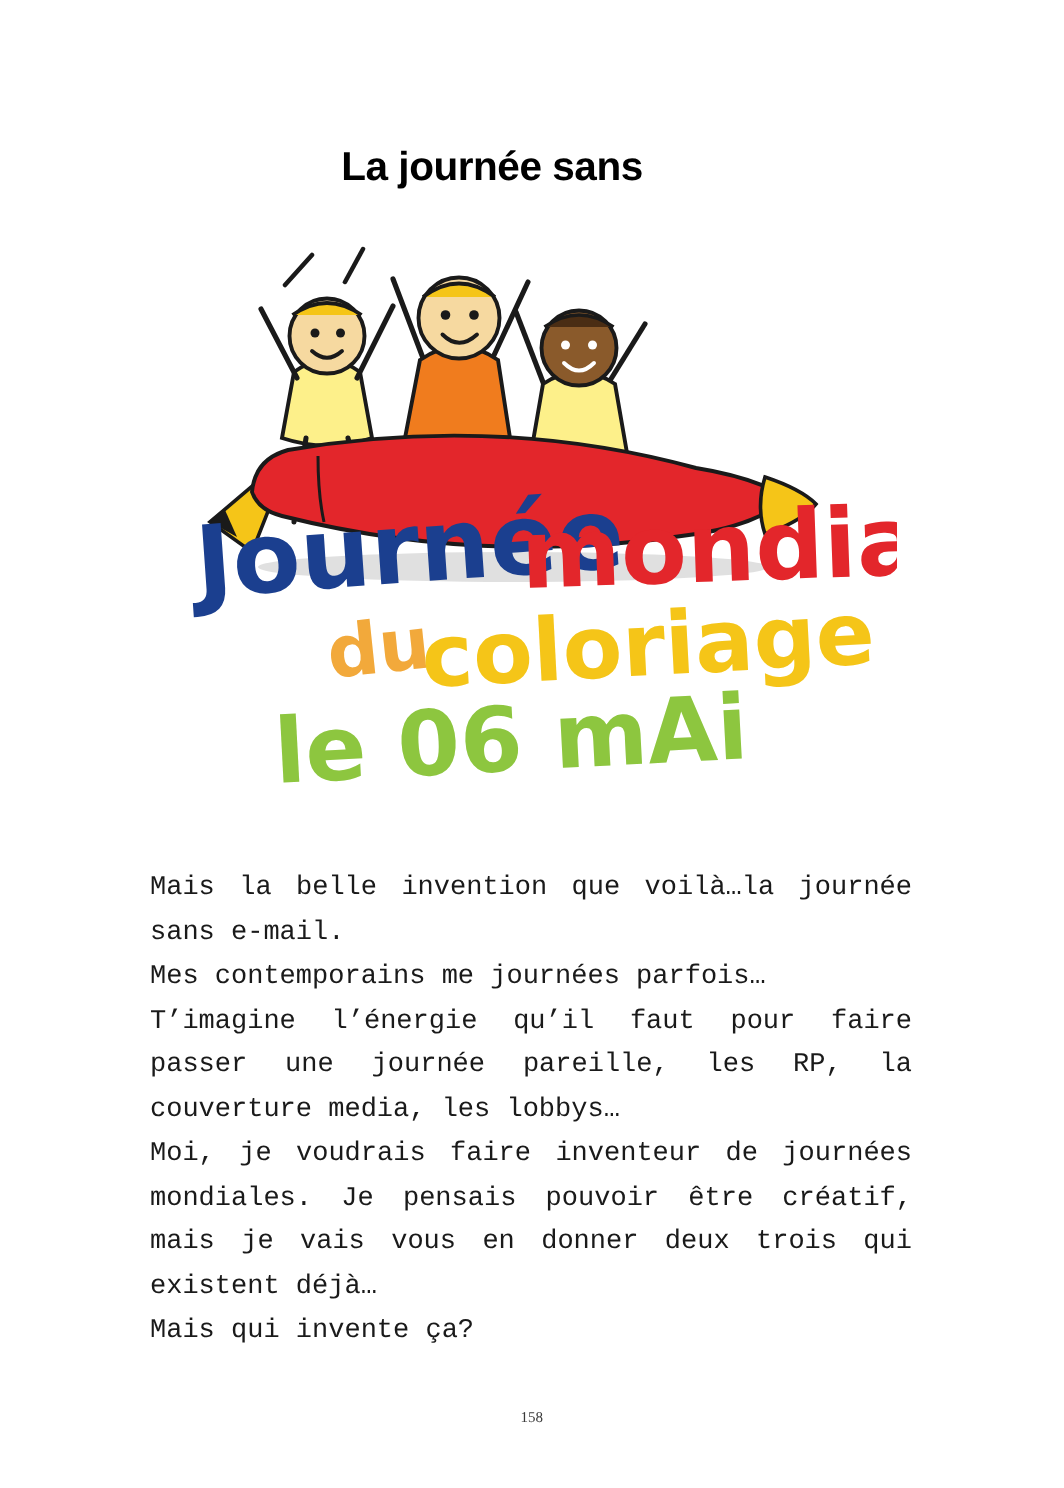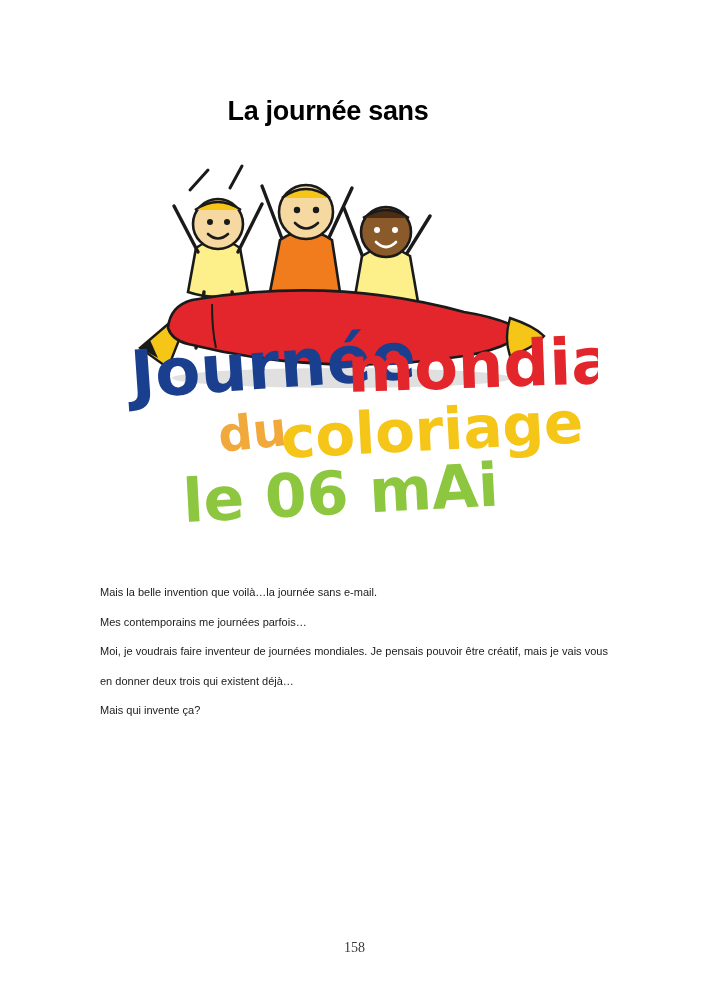--- a/index.html
+++ b/index.html
@@ -42,22 +42,22 @@
   .illo-svg {
     display: block;
     width: 486px;
     height: 382px;
   }
   .body-text {
     position: absolute;
     top: 578px;
     left: 100px;
     width: 508px;
-    font-family: Liberation Sans, sans-serif;
-    font-size: 11px;
+    font-family: Liberation Mono, monospace;
+    font-size: 18px;
     line-height: 29.5px;
     color: #1a1a1a;
   }
   .para {
     margin: 0;
     text-align: justify;
     text-justify: inter-word;
   }
   .para-gap {
     height: 26px;
@@ -66,21 +66,21 @@
     margin: 0;
     text-align: left;
   }
   .page-number {
     position: absolute;
     top: 940px;
     left: 0;
     width: 709px;
     text-align: center;
     font-family: "Liberation Serif", serif;
-    font-size: 14px;
+    font-size: 10px;
     color: #3a3a3a;
   }
 </style>
 </head>
 <body>
 
 <div class="page">
 
   <h1 class="page-title">La journée sans</h1>
 
@@ -153,20 +153,21 @@
         <text x="108" y="300" font-size="48" fill="#f2a93b" transform="rotate(-6 108 300)">du</text>
         <text x="170" y="306" font-size="58" fill="#f5c518" transform="rotate(-3 170 306)">coloriage</text>
         <text x="72" y="370" font-size="60" fill="#8dc63f" transform="rotate(-3 72 370)">le 06 mAi</text>
       </g>
     </svg>
   </div>
 
   <div class="body-text">
     <p class="para">Mais la belle invention que voilà…la journée sans e-mail.</p>
     <p class="para">Mes contemporains me journées parfois…</p>
+    <p class="para">T’imagine l’énergie qu’il faut pour faire passer une journée pareille, les RP, la couverture media, les lobbys…</p>
     <p class="para">Moi, je voudrais faire inventeur de journées mondiales. Je pensais pouvoir être créatif, mais je vais vous en donner deux trois qui existent déjà…</p>
     <p class="para">Mais qui invente ça?</p>
     <div class="para-gap"></div>
   </div>
 
   <div class="page-number">158</div>
 
 </div>
 
 </body></html>

